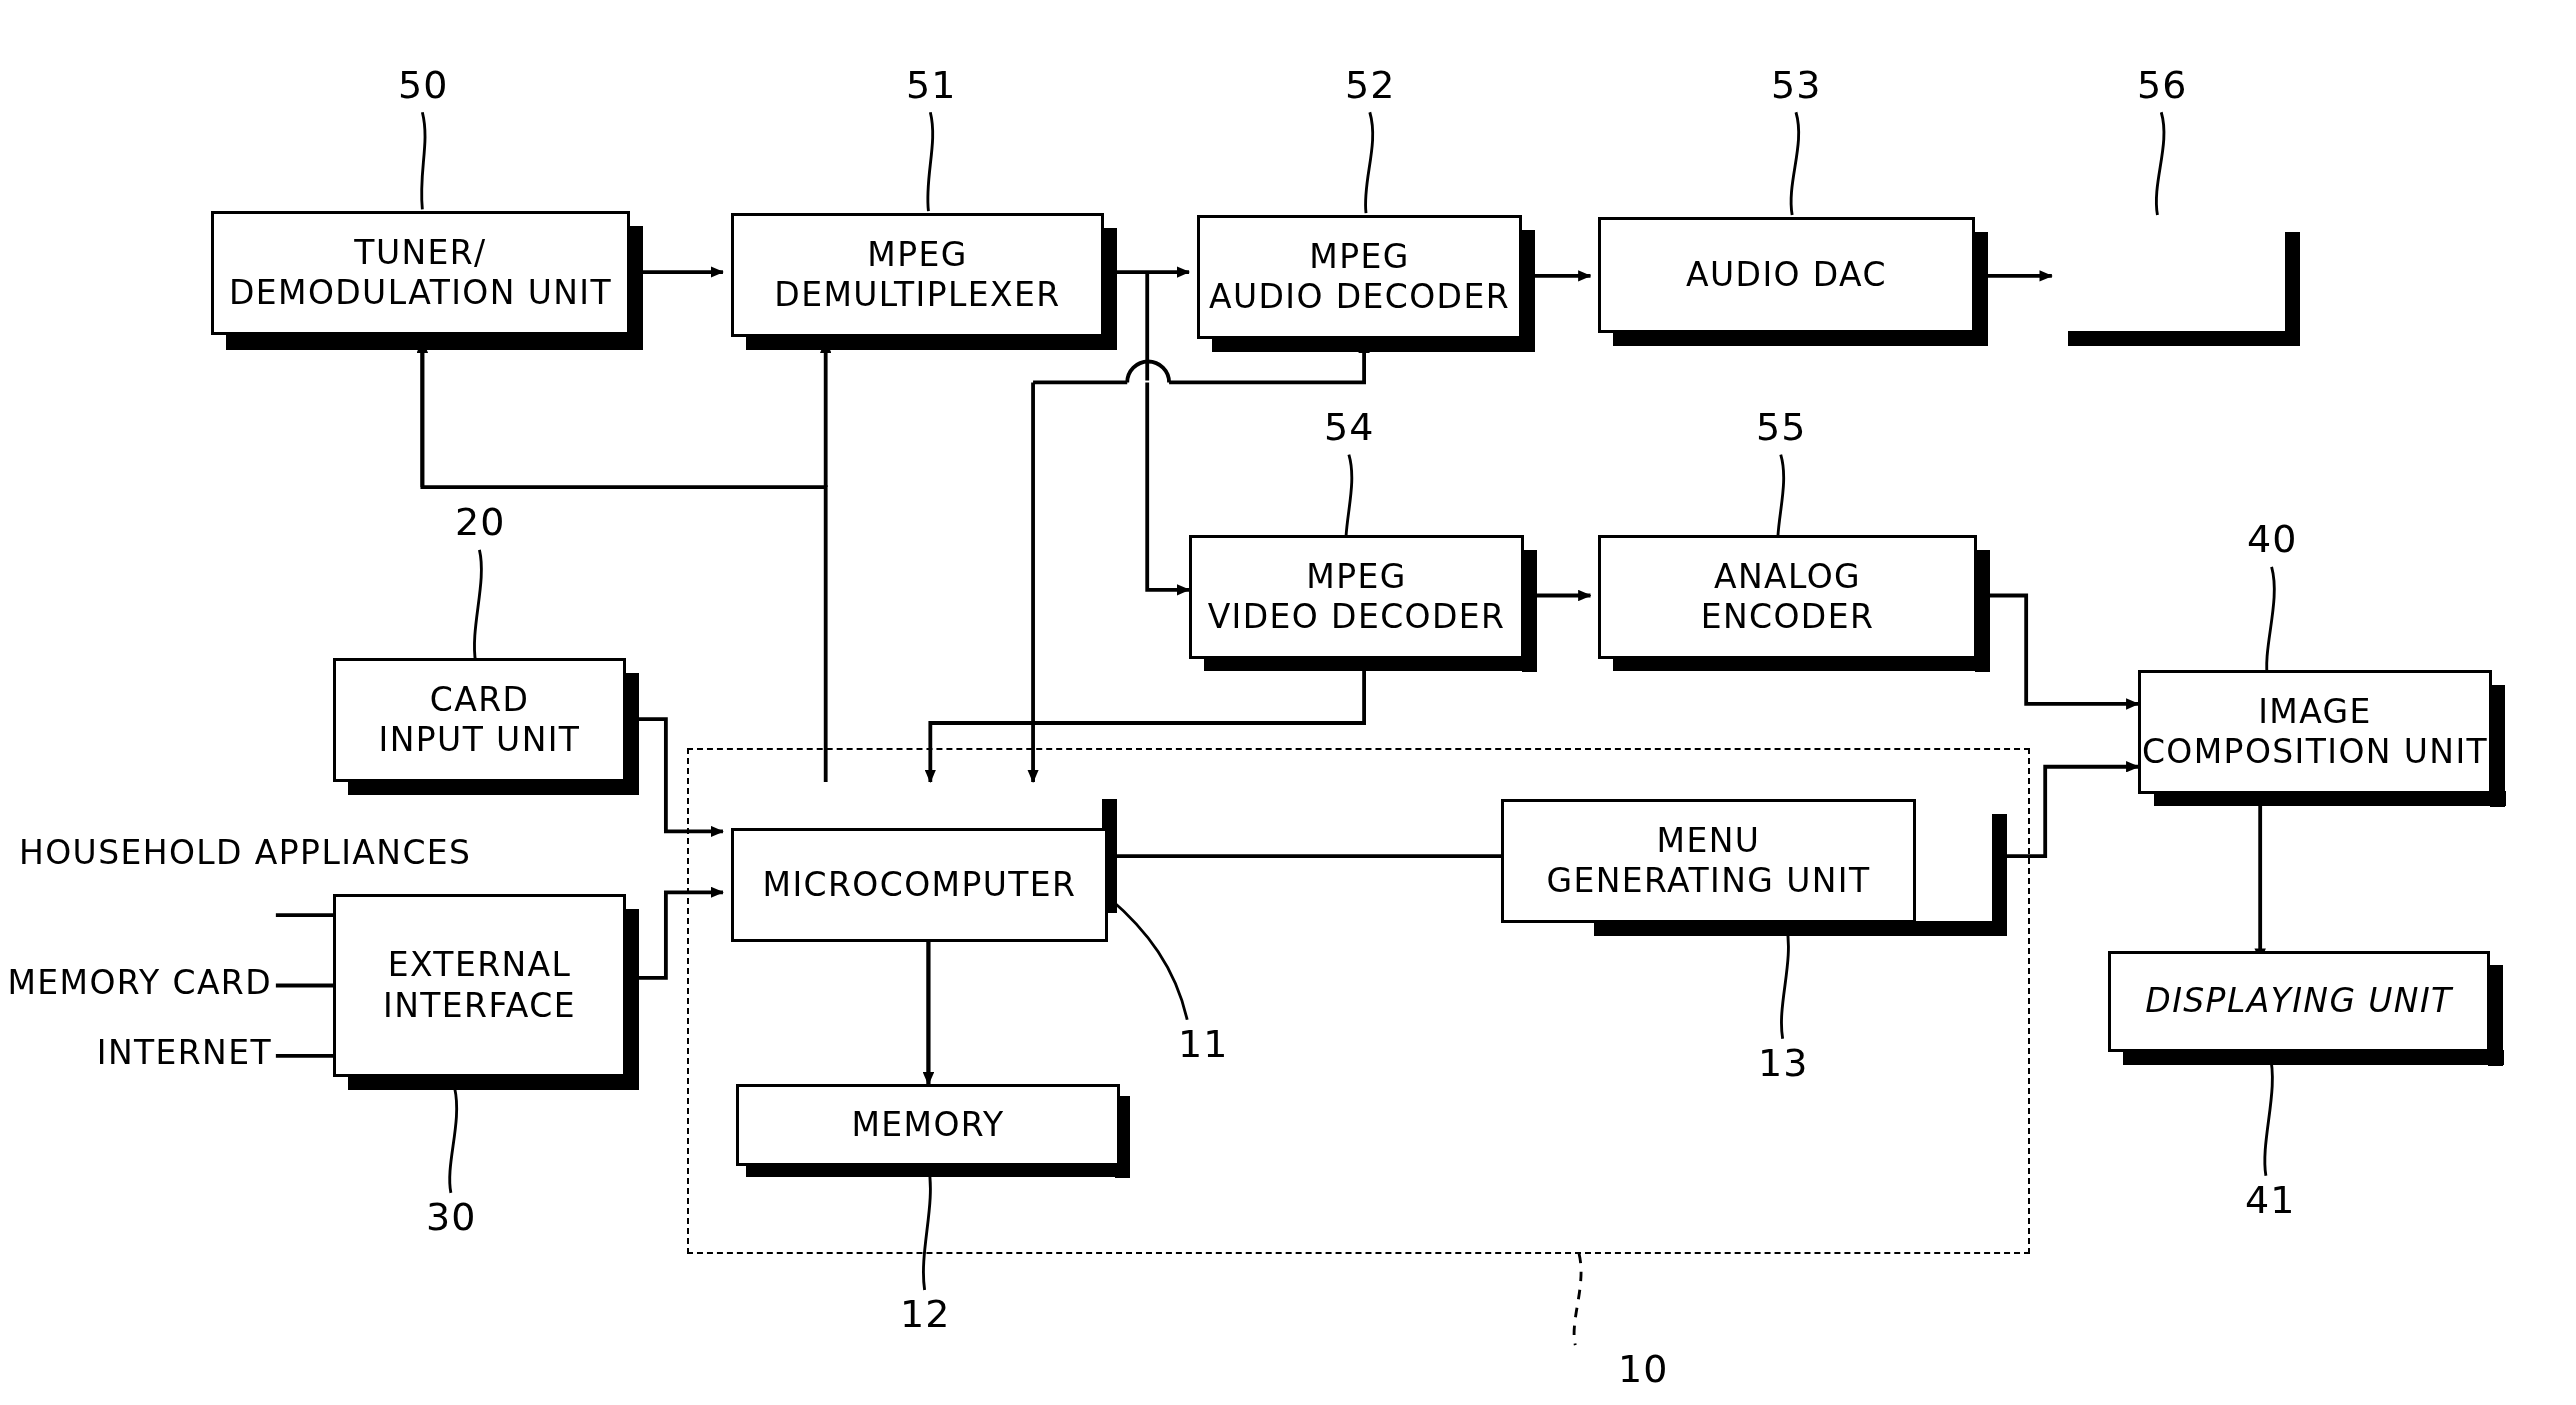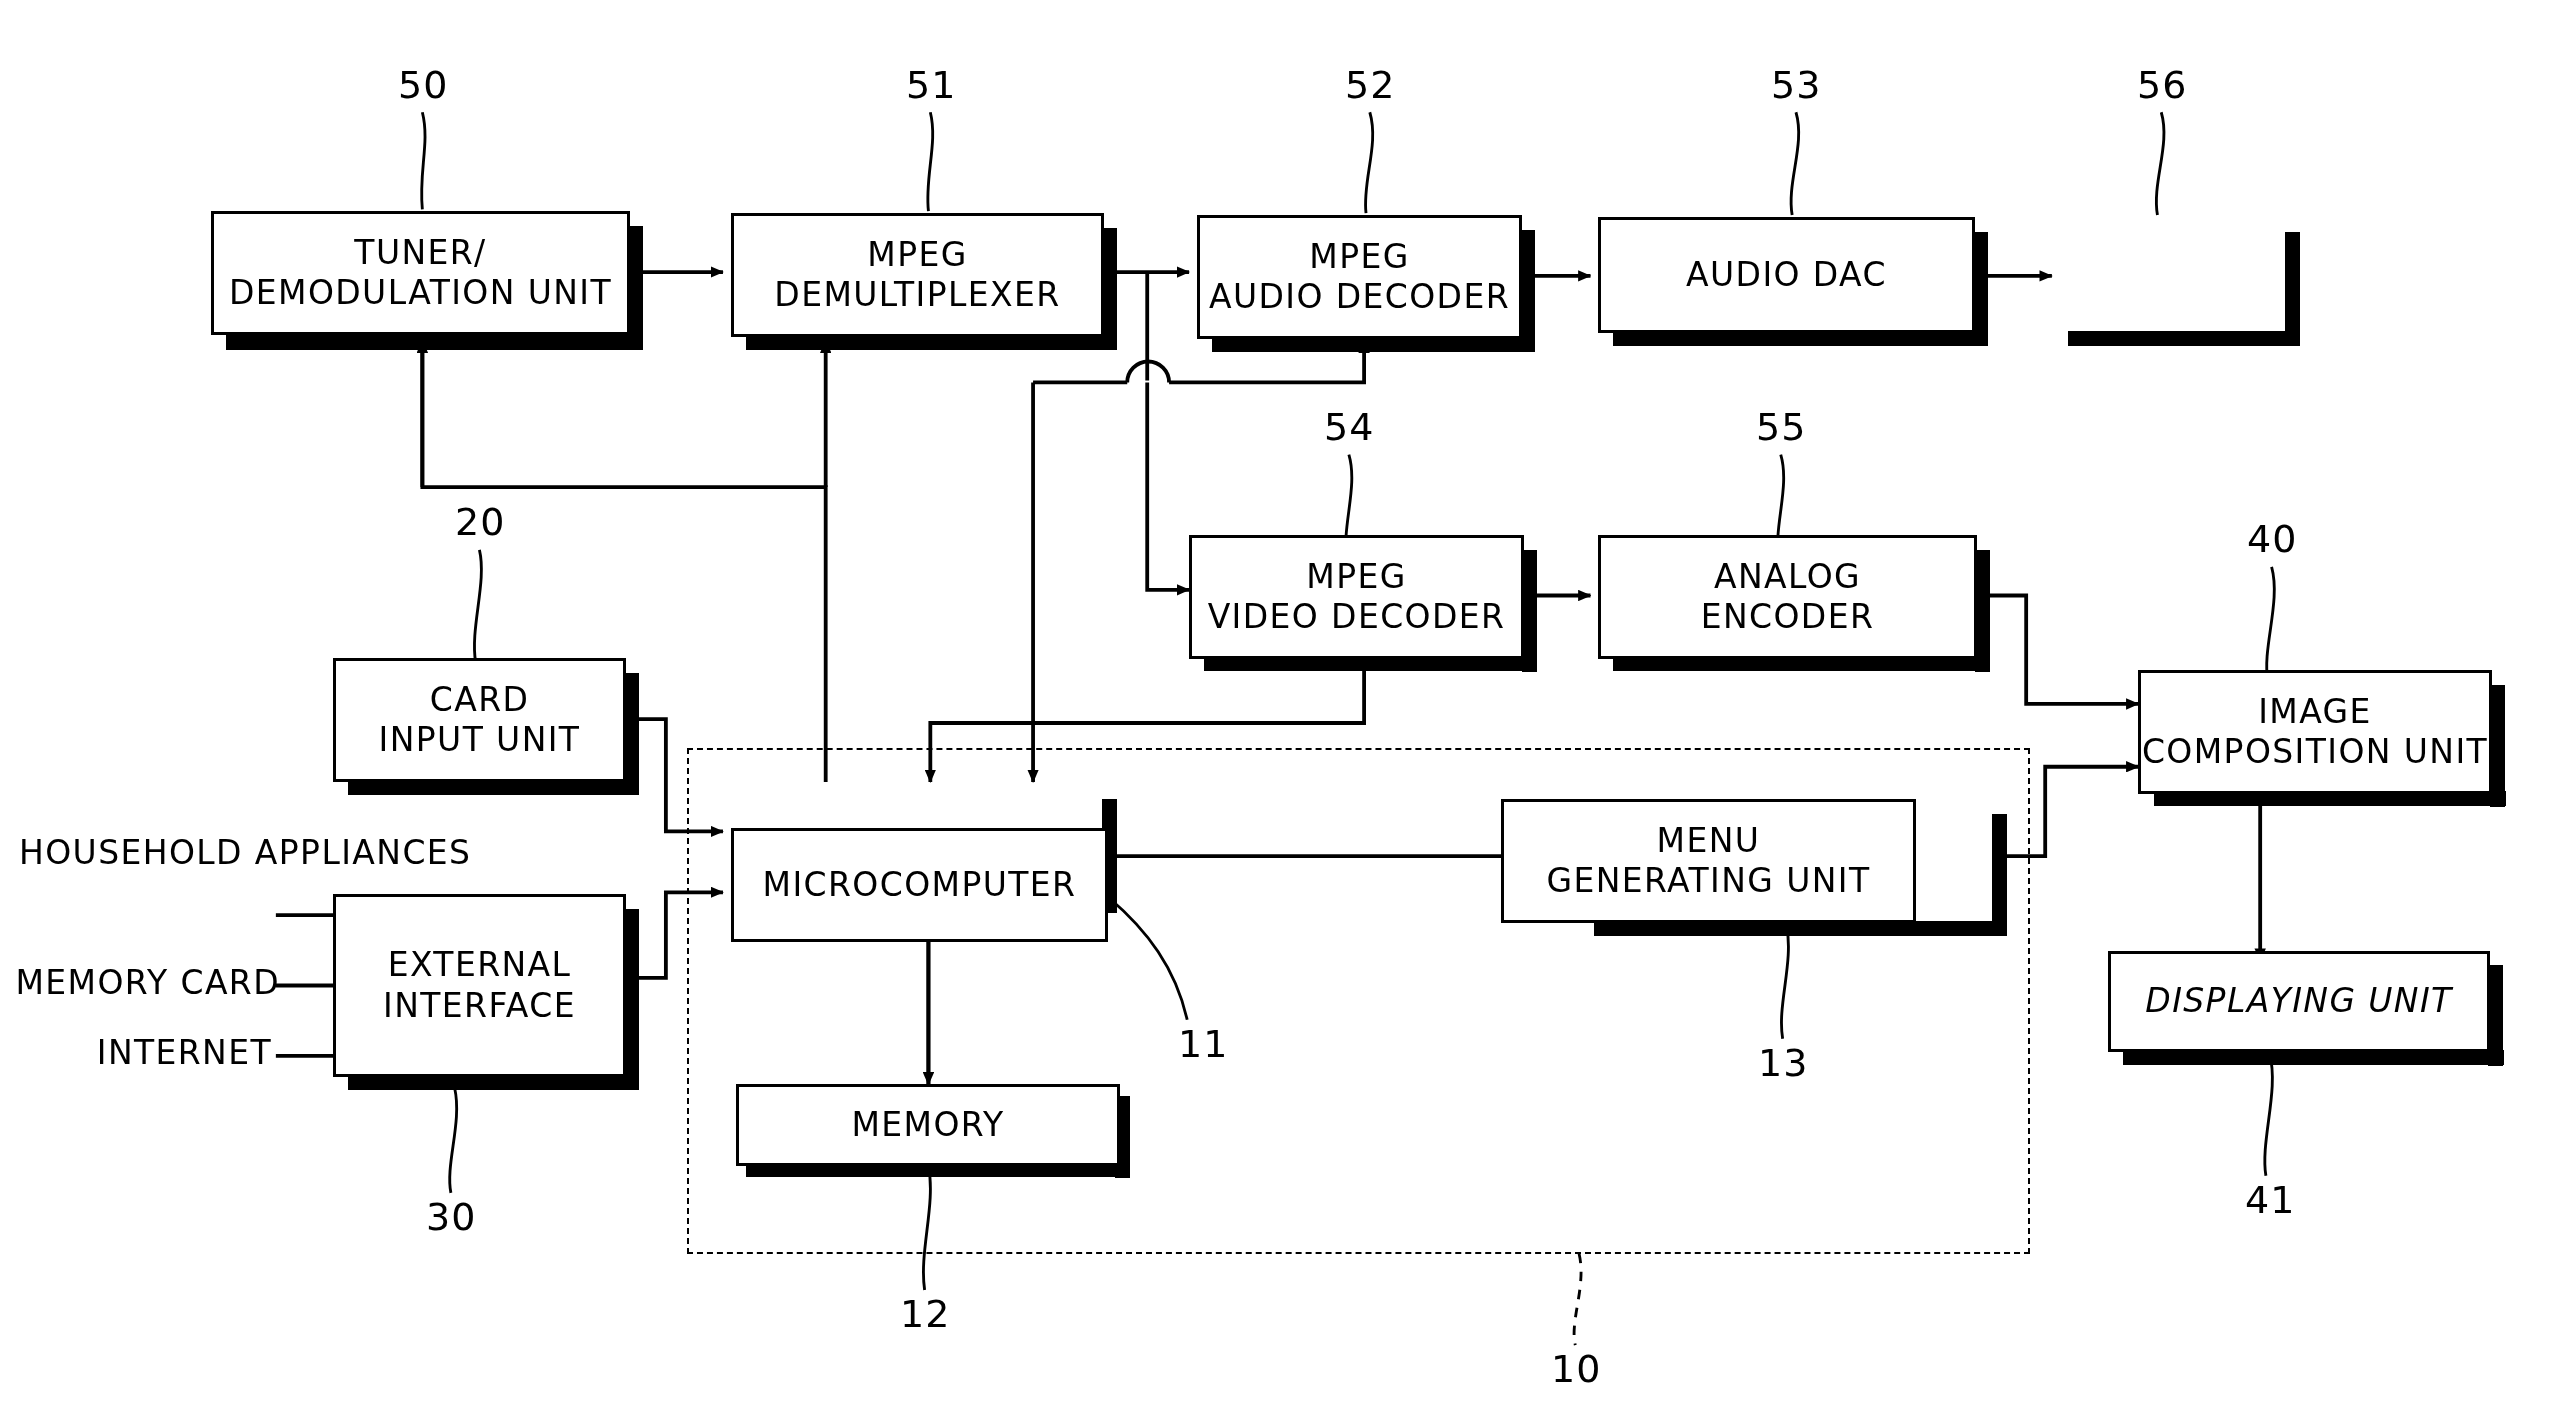--- a/index.html
+++ b/index.html
@@ -270,21 +270,21 @@
 
   <div class="blk" style="left:1501px;top:799px;width:415px;height:124px;align-items:center;">
     <span class="ln">MENU</span>
     <span class="ln">GENERATING UNIT</span>
   </div>
 
   <div class="sidelabel" style="left:19px;top:833px;width:253px;text-align:center;">
     <span class="ln">HOUSEHOLD</span>
     <span class="ln">APPLIANCES</span>
   </div>
-  <div class="sidelabel" style="left:0px;top:963px;width:272px;text-align:right;padding-left:8px;">
+  <div class="sidelabel" style="left:0px;top:963px;width:272px;text-align:right;">
     <span class="ln">MEMORY CARD</span>
   </div>
   <div class="sidelabel" style="left:0px;top:1033px;width:272px;text-align:right;">
     <span class="ln">INTERNET</span>
   </div>
 
   <div class="reflabel" style="left:398px;top:63px;">50</div>
   <div class="reflabel" style="left:906px;top:63px;">51</div>
   <div class="reflabel" style="left:1345px;top:63px;">52</div>
   <div class="reflabel" style="left:1771px;top:63px;">53</div>
@@ -293,16 +293,16 @@
   <div class="reflabel" style="left:1324px;top:405px;">54</div>
   <div class="reflabel" style="left:1756px;top:405px;">55</div>
   <div class="reflabel" style="left:2247px;top:517px;">40</div>
   <div class="reflabel" style="left:2245px;top:1178px;">41</div>
 
   <div class="reflabel" style="left:455px;top:500px;">20</div>
   <div class="reflabel" style="left:426px;top:1195px;">30</div>
   <div class="reflabel" style="left:1178px;top:1022px;">11</div>
   <div class="reflabel" style="left:900px;top:1292px;">12</div>
   <div class="reflabel" style="left:1758px;top:1041px;">13</div>
-  <div class="reflabel" style="left:1551px;top:1347px;">10</div>
+  <div class="reflabel" style="left:1618px;top:1347px;">10</div>
 
 </div>
 
 
 </body></html>

